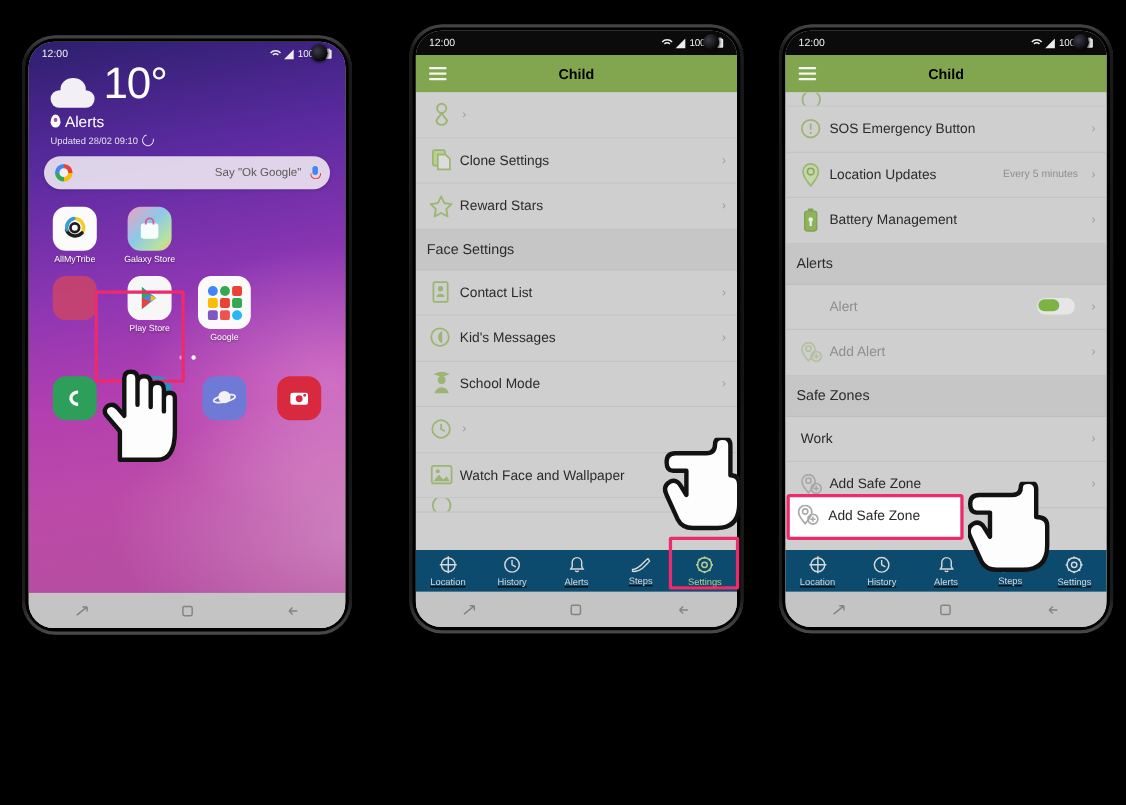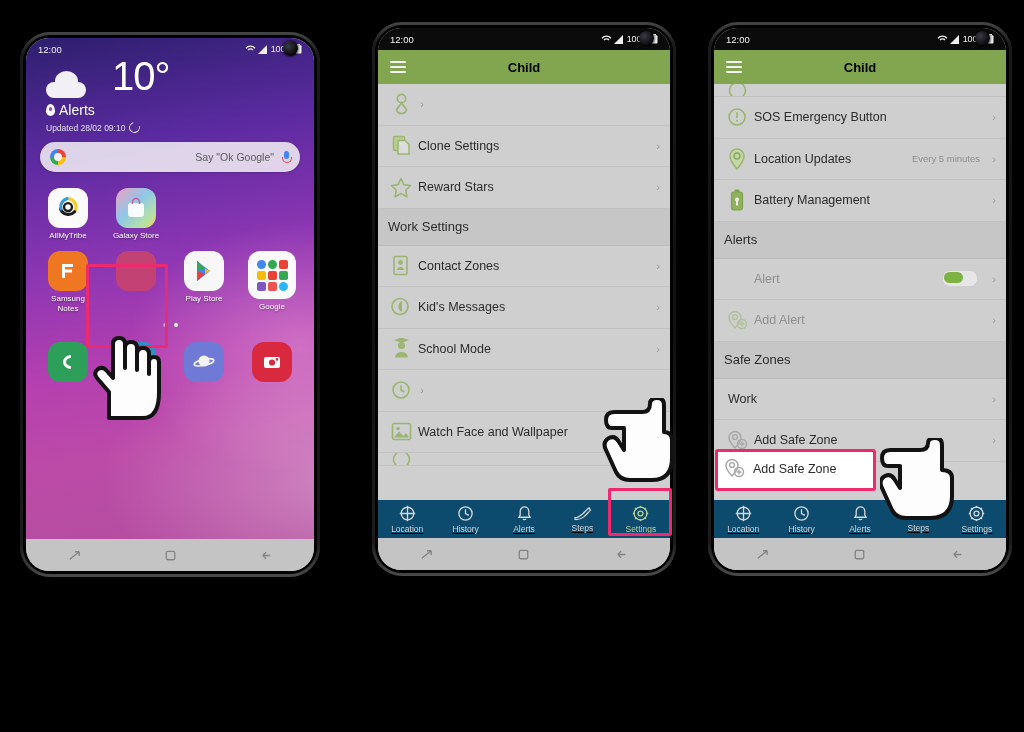--- a/index.html
+++ b/index.html
@@ -27,21 +27,21 @@
          box-shadow:0 0 2px 1px rgba(0,0,0,.6);}
 
   
   .home{flex:1;position:relative;
         background:
           radial-gradient(ellipse 200% 60% at 110% 88%, rgba(255,255,255,.32) 0%, rgba(255,255,255,0) 42%),
           radial-gradient(ellipse 120% 50% at 95% 62%, rgba(255,200,235,.35) 0%, rgba(255,200,235,0) 50%),
           linear-gradient(170deg,#2d1f6e 0%,#5b2aa0 22%,#8d36b3 44%,#b43fb0 62%,#bc4aa8 78%,#b44f9f 100%);
         overflow:hidden;}
   .weather{position:absolute;left:20px;top:18px;color:#fff;}
-  .w-top{display:flex;align-items:flex-start;gap:26px;}
+  .w-top{display:flex;align-items:flex-start;gap:8px;}
   .cloud{width:40px;height:26px;position:relative;margin-top:16px;}
   .cloud:before{content:"";position:absolute;left:0;bottom:0;width:40px;height:16px;
        background:#f3f0f5;border-radius:10px;}
   .cloud:after{content:"";position:absolute;left:9px;bottom:7px;width:23px;height:20px;
        background:#f3f0f5;border-radius:50%;}
   .temp{font-size:40px;font-weight:300;line-height:40px;letter-spacing:-1px;}
   .loc{display:flex;align-items:center;gap:4px;font-size:14px;margin-top:4px;}
   .pin{width:9px;height:12px;background:#fff;border-radius:50% 50% 50% 50%/60% 60% 40% 40%;position:relative;}
   .pin:after{content:"";position:absolute;left:2.6px;top:3px;width:3.5px;height:3.5px;
        border-radius:50%;background:#a74fa0;}
@@ -179,28 +179,20 @@
                 <rect x="2" y="6" width="16" height="14" rx="3" fill="#fff" opacity=".92"></rect>
                 <path d="M6.5 7 V5 a3.5 3.5 0 0 1 7 0 V7" stroke="#d35aa0" stroke-width="1.6" fill="none"></path>
               </svg>
             </div>
             <div class="applbl">Galaxy Store</div>
           </div>
 
           <div class="app"></div>
           <div class="app"></div>
 
-          <div class="app">
-            <div class="appico" style="background:#ef7722;">
-              <svg width="20" height="20" viewBox="0 0 20 20">
-                <path d="M4 3 h11 v3 h-8 v2.4 h7 v3 h-7 V17 H4 Z" fill="#fff"></path>
-              </svg>
-            </div>
-            <div class="applbl">Samsung Notes</div>
-          </div>
 
           <div class="app">
             <div class="appico" style="background:#c8446b;opacity:.9;"></div>
             <div class="applbl"></div>
           </div>
 
           <div class="app">
             <div class="appico" style="background:#f7f7f7;">
               <svg width="20" height="22" viewBox="0 0 20 22">
                 <path d="M3 1 L16 11 L3 21 Z" fill="#4285f4"></path>
@@ -353,32 +345,32 @@
           <span class="ric">
             <svg width="22" height="21" viewBox="0 0 22 21">
                 <path d="M11 1.5 L13.9 7.6 L20.5 8.5 L15.7 13.2 L16.9 19.8 L11 16.6 L5.1 19.8 L6.3 13.2 L1.5 8.5 L8.1 7.6 Z" fill="none" stroke="#9cb573" stroke-width="1.6" stroke-linejoin="round"></path>
               </svg>
           </span>
           <span class="rlbl">Reward Stars</span>
           <span class="chev">›</span>
         </div>
 
         <div class="section">
-          <span>Work Settings</span>
+          <span>Face Settings</span>
         </div>
 
         <div class="row">
           <span class="ric">
             <svg width="19" height="21" viewBox="0 0 19 21">
                 <rect x="2" y="1.5" width="13" height="18" rx="1.5" fill="none" stroke="#9cb573" stroke-width="1.6"></rect>
                 <circle cx="8.5" cy="7.5" r="2.4" fill="#9cb573"></circle>
                 <path d="M4.8 15 a3.8 3.8 0 0 1 7.4 0 Z" fill="#9cb573"></path>
               </svg>
           </span>
-          <span class="rlbl">Contact Zones</span>
+          <span class="rlbl">Contact List</span>
           <span class="chev">›</span>
         </div>
 
         <div class="row">
           <span class="ric">
             <svg width="22" height="20" viewBox="0 0 22 20">
                 <circle cx="10" cy="9.5" r="8" fill="none" stroke="#9cb573" stroke-width="1.6"></circle>
                 <path d="M12 4 a6 6 0 0 0 0 11 Z" fill="#9cb573"></path>
               </svg>
           </span>

